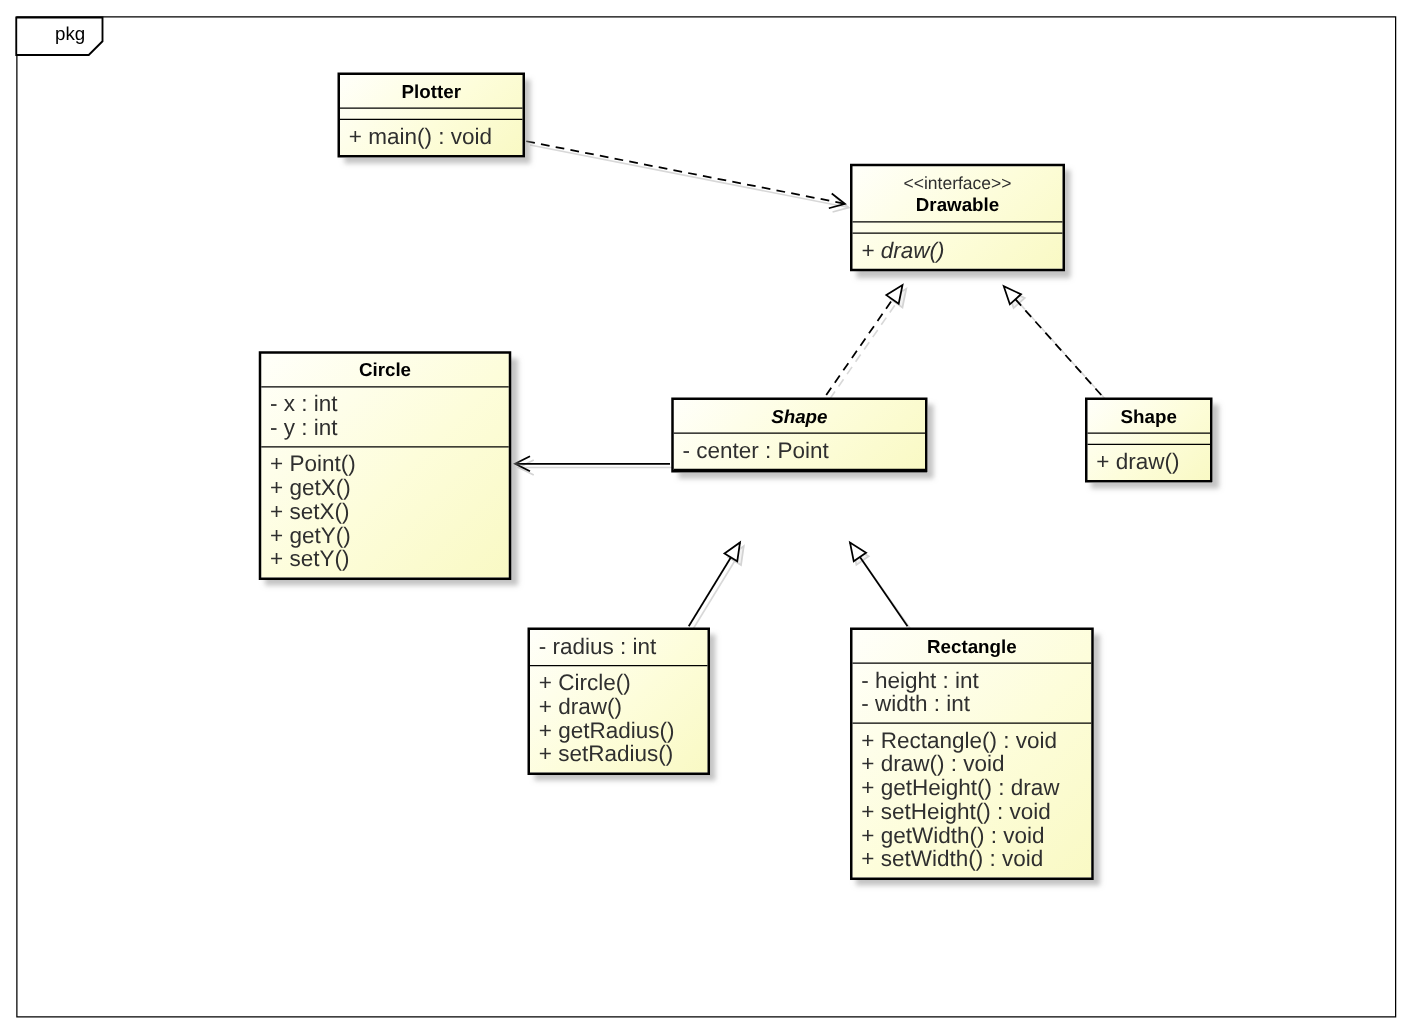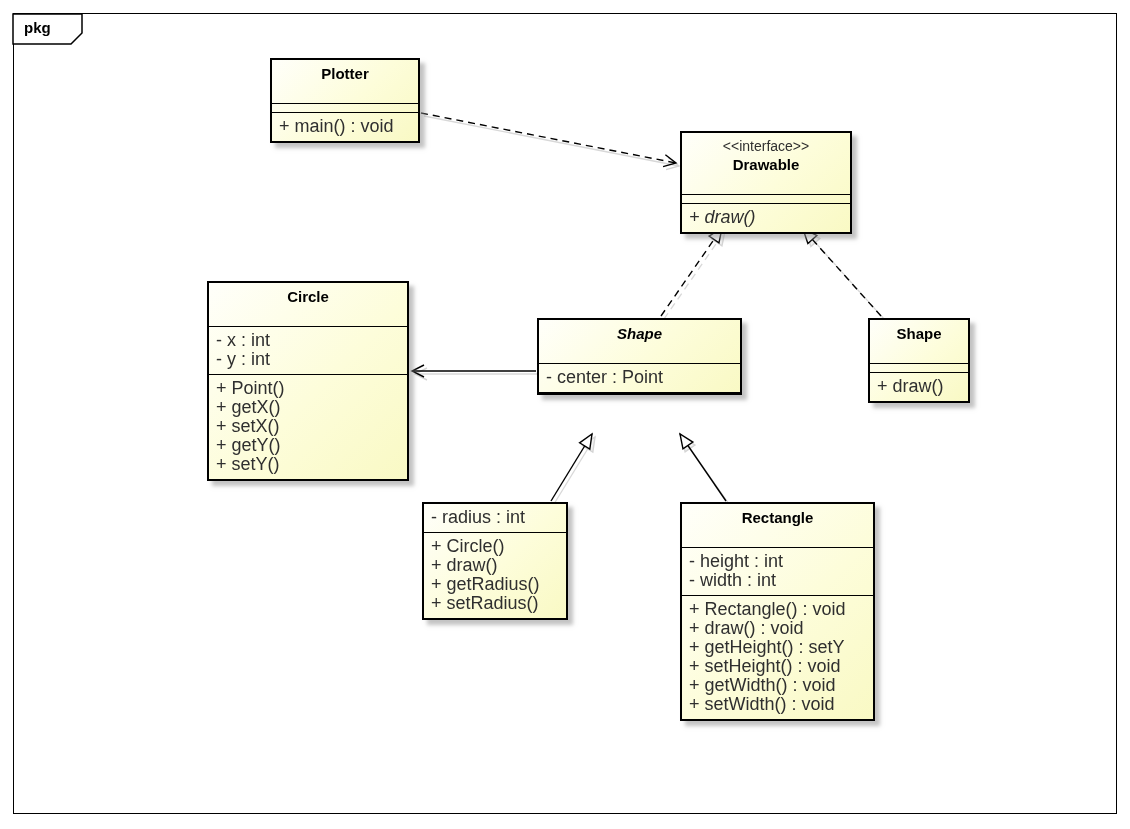--- a/index.html
+++ b/index.html
@@ -9,38 +9,38 @@
     width: 1130px; height: 829px; position: relative; overflow: hidden;
   }
   .stage { position: absolute; left: 0; top: 0; width: 1130px; height: 829px; }
 
   
   .pkg-frame {
     position: absolute; left: 13px; top: 13px; width: 1104px; height: 801px;
     border: 1.5px solid #000000; background: #ffffff; z-index: 1;
   }
   .pkg-label {
-    position: absolute; left: 24px; top: 19px; z-index: 4;
-    font-weight: bold; font-size: 15px; color: #000;
+    position: absolute; left: 44px; top: 19px; z-index: 4;
+    font-weight: normal; font-size: 15px; color: #000;
   }
 
   
   svg.connectors { position: absolute; left: 0; top: 0; z-index: 2; }
 
   
   .uml-class {
     position: absolute; z-index: 3;
     border: 2px solid #000000;
     background: linear-gradient(135deg, #fffffa 0%, #fdfdda 55%, #f9f9c4 100%);
     box-shadow: 5px 5px 4px rgba(145,145,145,0.55);
     color: #2f2f2f;
   }
   .uml-title {
     text-align: center; font-weight: bold; font-size: 15px; color: #000;
-    padding: 4px 6px 20px; border-bottom: 1.5px solid #000; line-height: 19px;
+    padding: 4px 6px 3px; border-bottom: 1.5px solid #000; line-height: 19px;
   }
   .uml-stereotype { font-weight: normal; color: #2f2f2f; font-size: 14px; line-height: 18px; }
   .uml-title.italic .uml-name { font-style: italic; }
   .uml-attrs, .uml-methods {
     font-size: 18px; line-height: 19px; padding: 4px 7px 5px;
   }
   .uml-attrs { border-bottom: 1.5px solid #000; }
   .uml-attrs.empty { height: 9px; padding: 0; }
   .row { white-space: nowrap; }
   .row.i { font-style: italic; }
@@ -173,20 +173,20 @@
     <div class="uml-title">
       <span class="uml-name">Rectangle</span>
     </div>
     <div class="uml-attrs">
       <div class="row">- height : int</div>
       <div class="row">- width : int</div>
     </div>
     <div class="uml-methods">
       <div class="row">+ Rectangle() : void</div>
       <div class="row">+ draw() : void</div>
-      <div class="row">+ getHeight() : setY</div>
+      <div class="row">+ getHeight() : draw</div>
       <div class="row">+ setHeight() : void</div>
       <div class="row">+ getWidth() : void</div>
       <div class="row">+ setWidth() : void</div>
     </div>
   </div>
 
 </div>
 
 </body></html>

